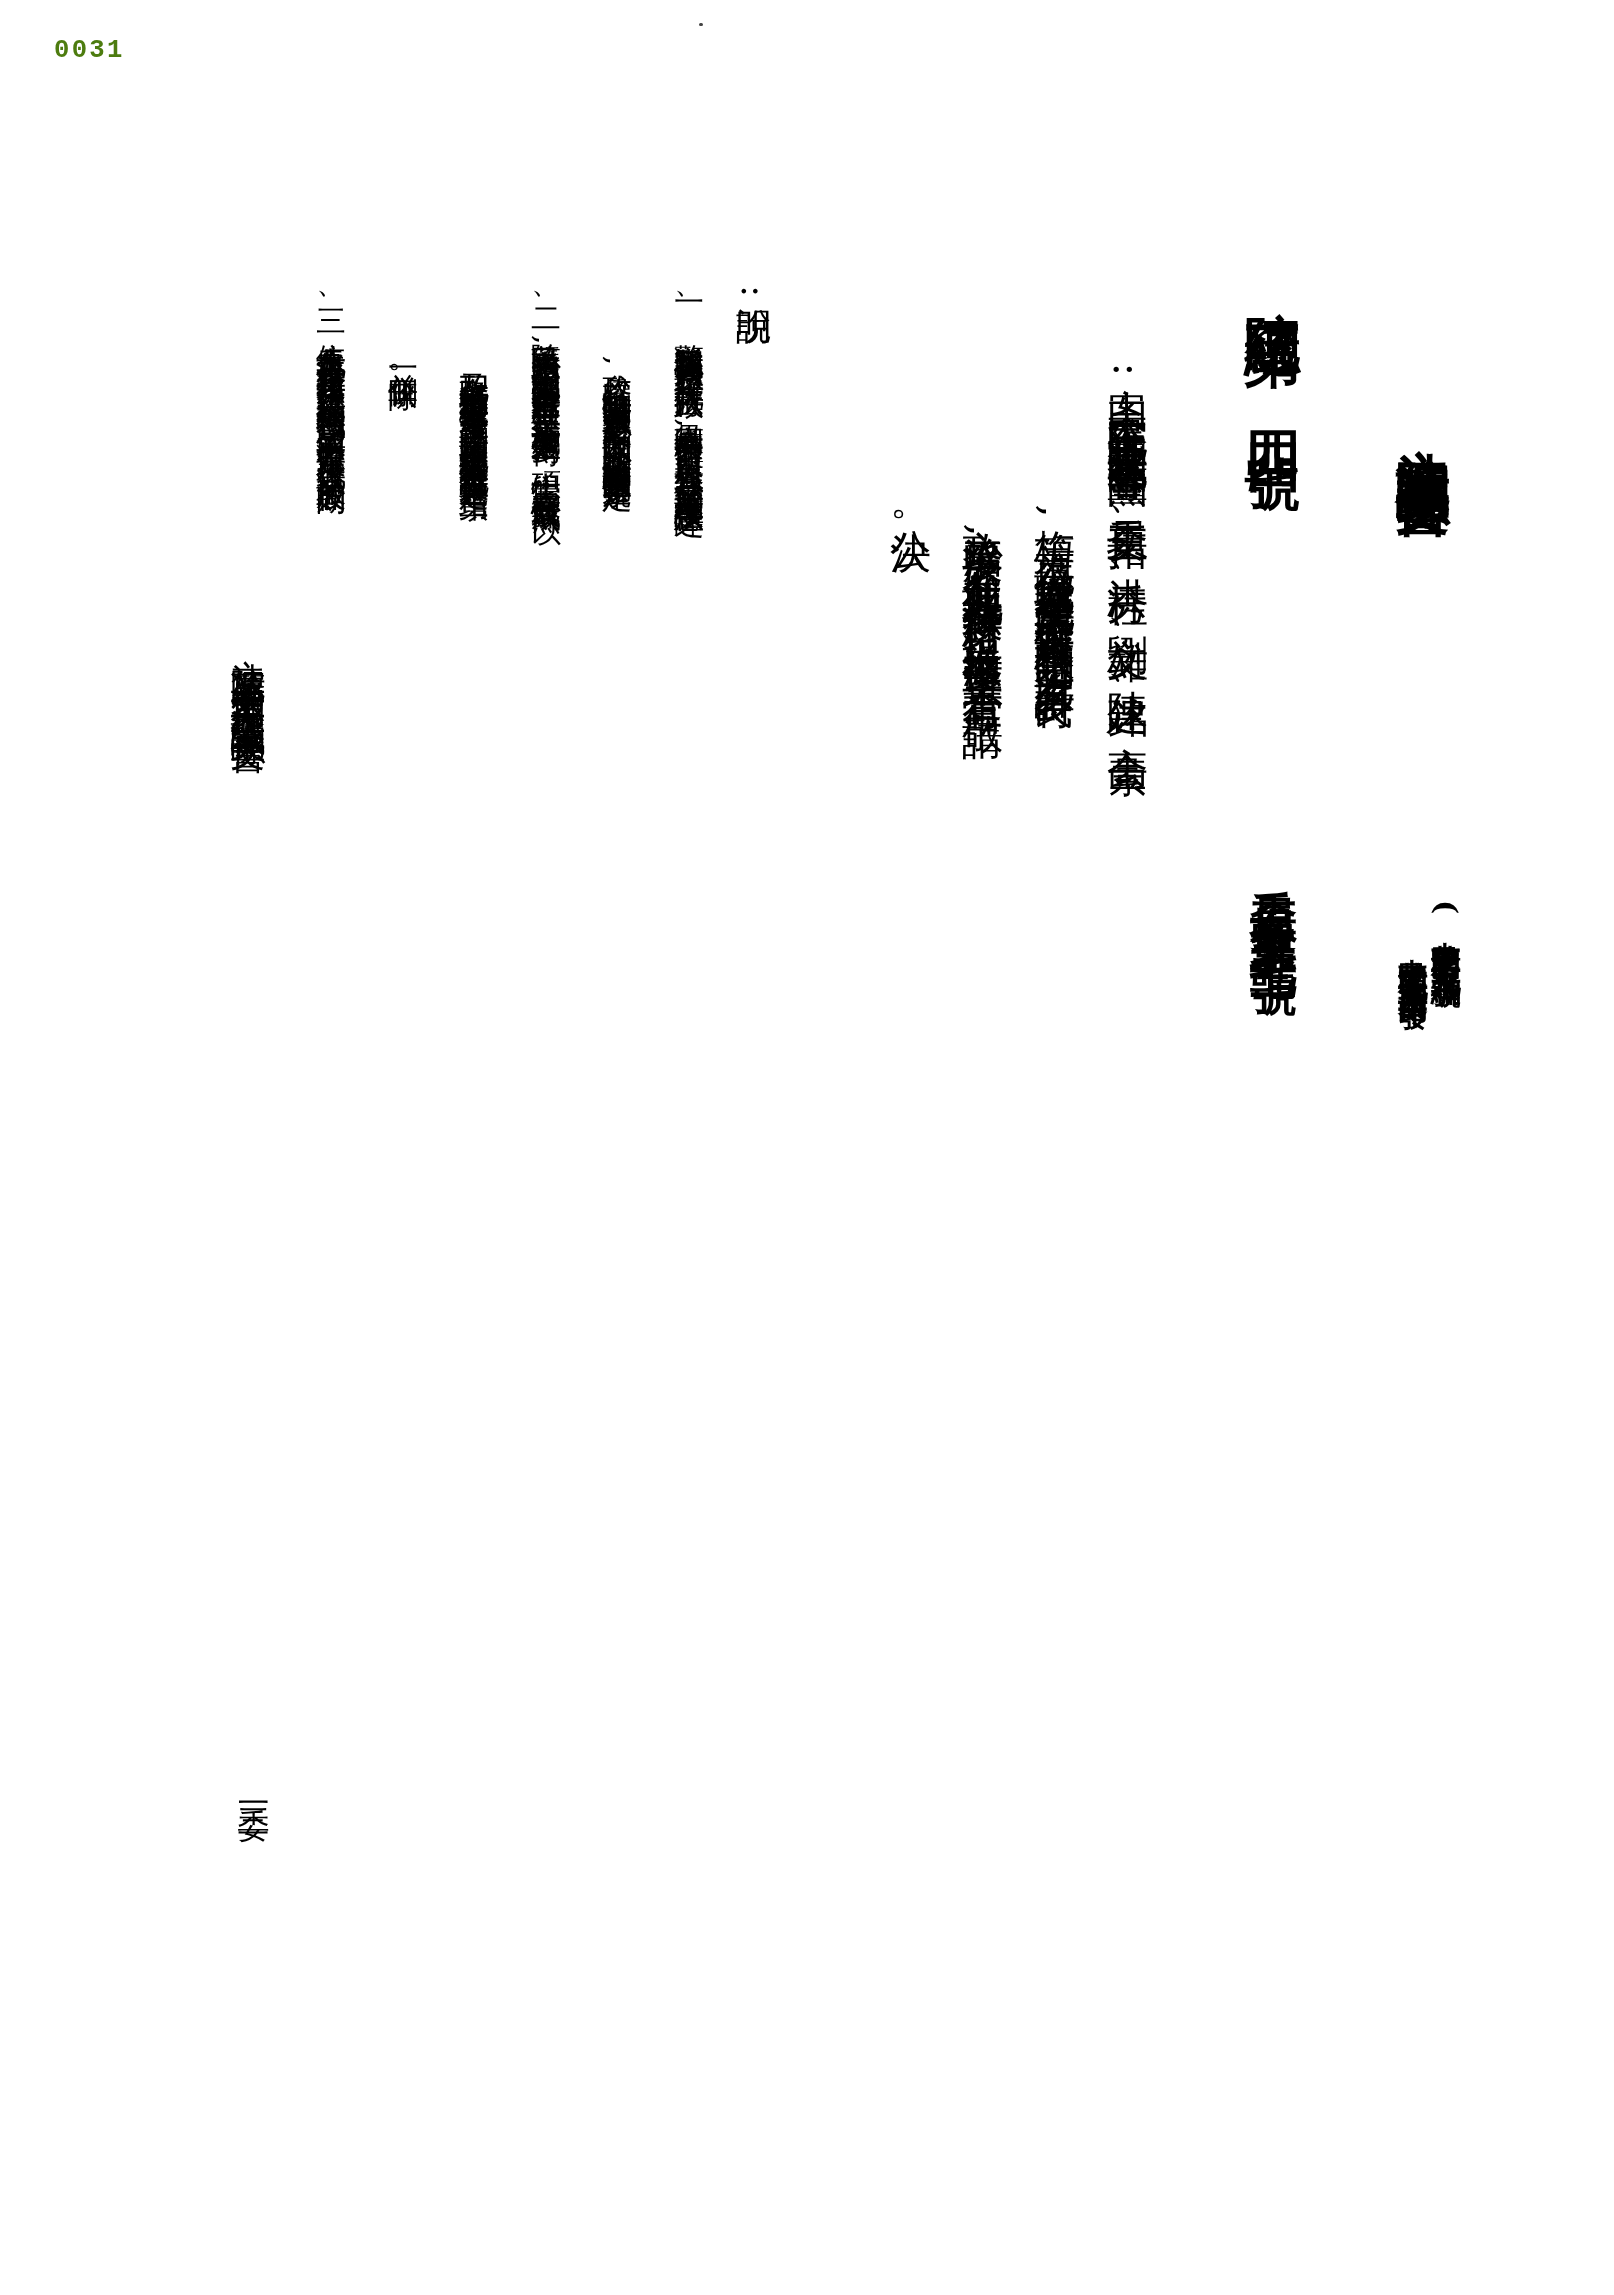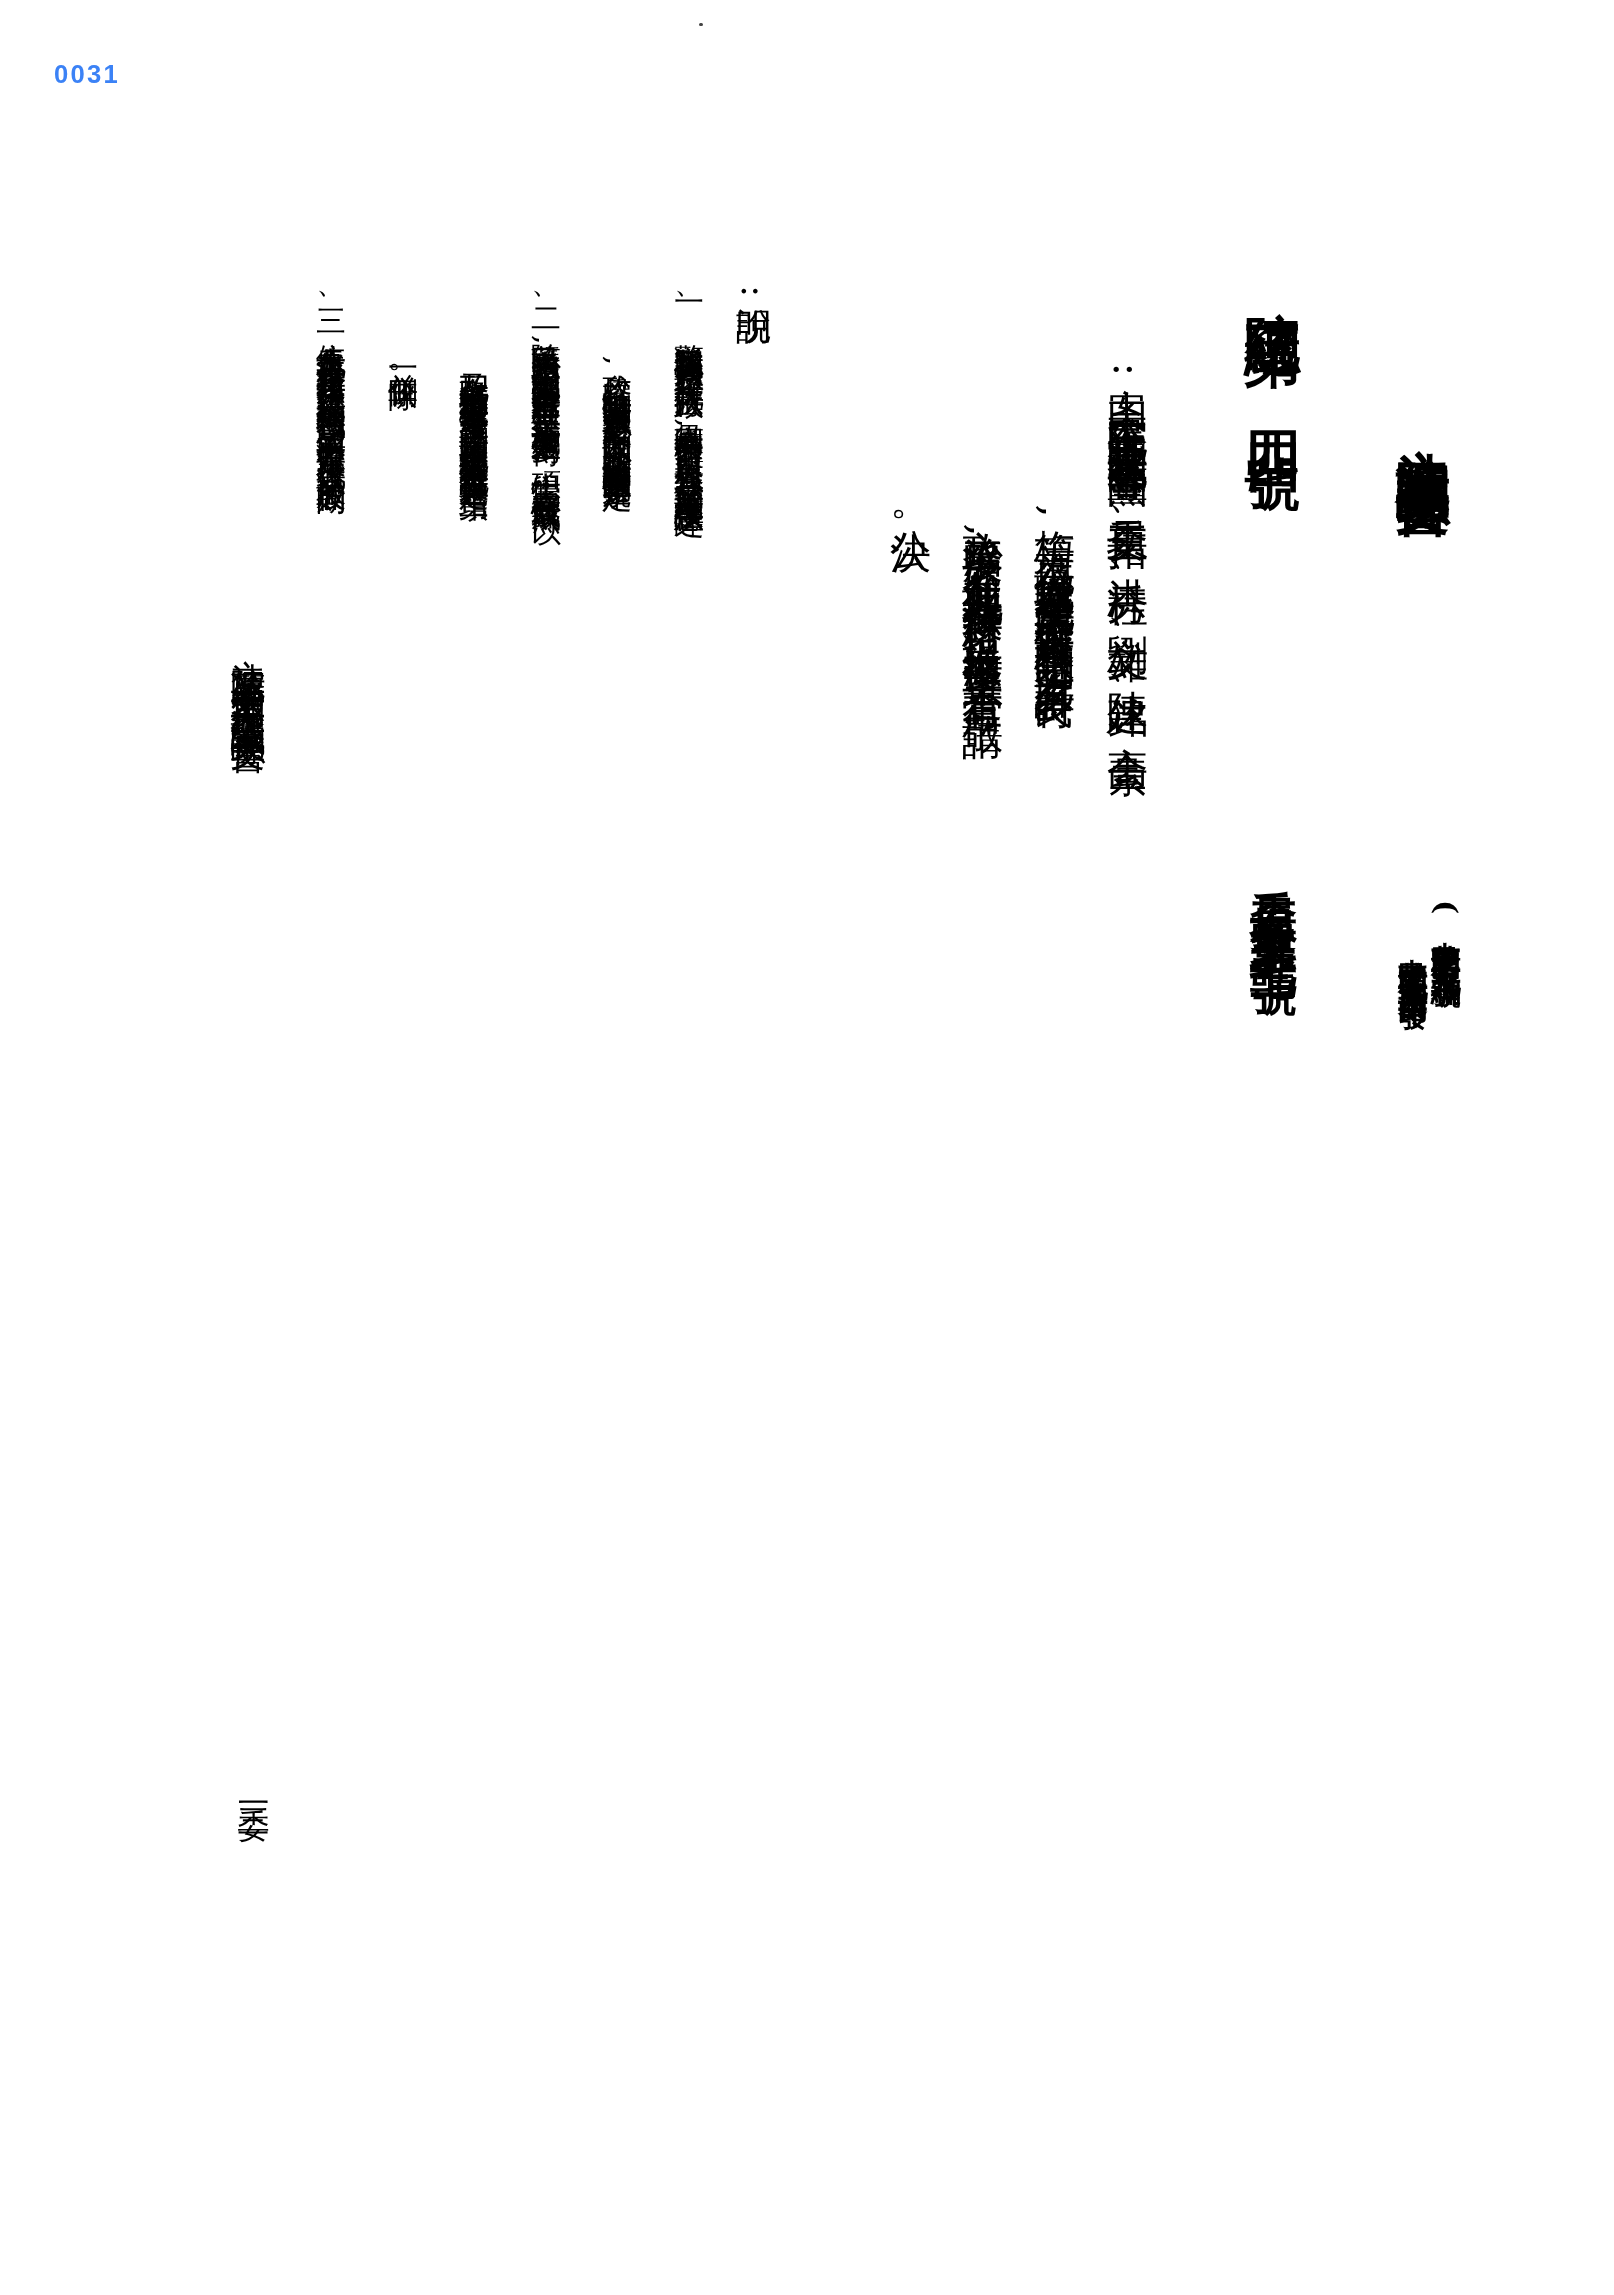--- a/index.html
+++ b/index.html
@@ -15,23 +15,22 @@
   .vcol {
     position: absolute;
     writing-mode: vertical-rl;
     text-orientation: mixed;
     white-space: nowrap;
     color: #000;
     line-height: 1;
   }
   .hnum {
     position: absolute;
-    font-family: Liberation Sans, sans-serif;
-    color: #3b82f6;
-    margin-top: 24px;
+    font-family: Liberation Mono, monospace;
+    color: #4d7c0f;
   }
   
   .doc-title { left: 1397px; top: 404px; font-size: 54px; letter-spacing: 4.5px; font-weight: bold; }
   .note-right { left: 1431px; top: 900px; font-size: 30px; letter-spacing: 3px; font-weight: bold; }
   .note-left  { left: 1398px; top: 934px; font-size: 30px; letter-spacing: 3px; font-weight: bold; }
   
   .case-no     { left: 1246px; top: 266px;  font-size: 56px; letter-spacing: 11.3px; font-weight: bold; }
   .proposal-no { left: 1251px; top: 851px; font-size: 47px; letter-spacing: 9px; font-weight: bold; }
   
   .subj { font-size: 41px; letter-spacing: 3.8px; font-weight: 500; }

